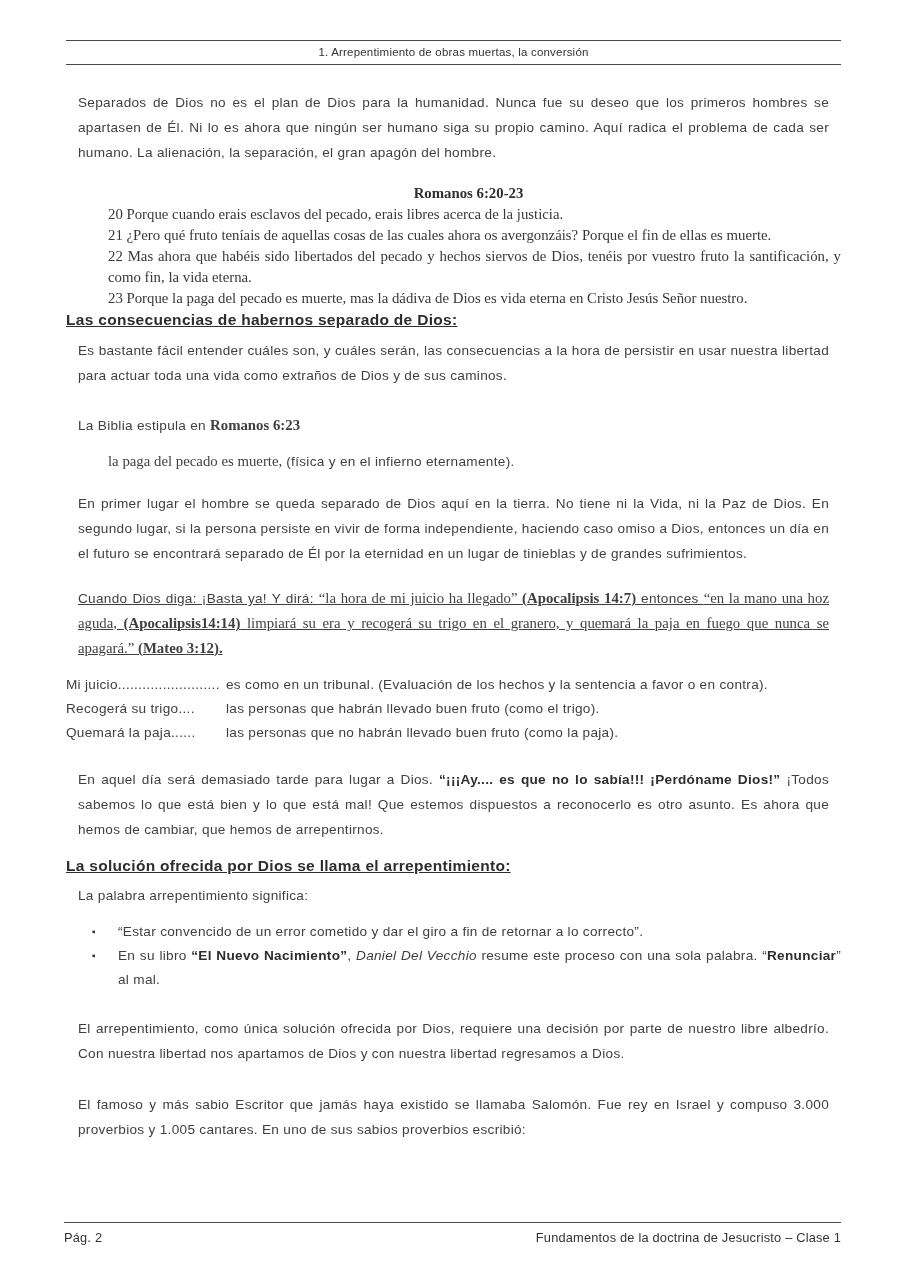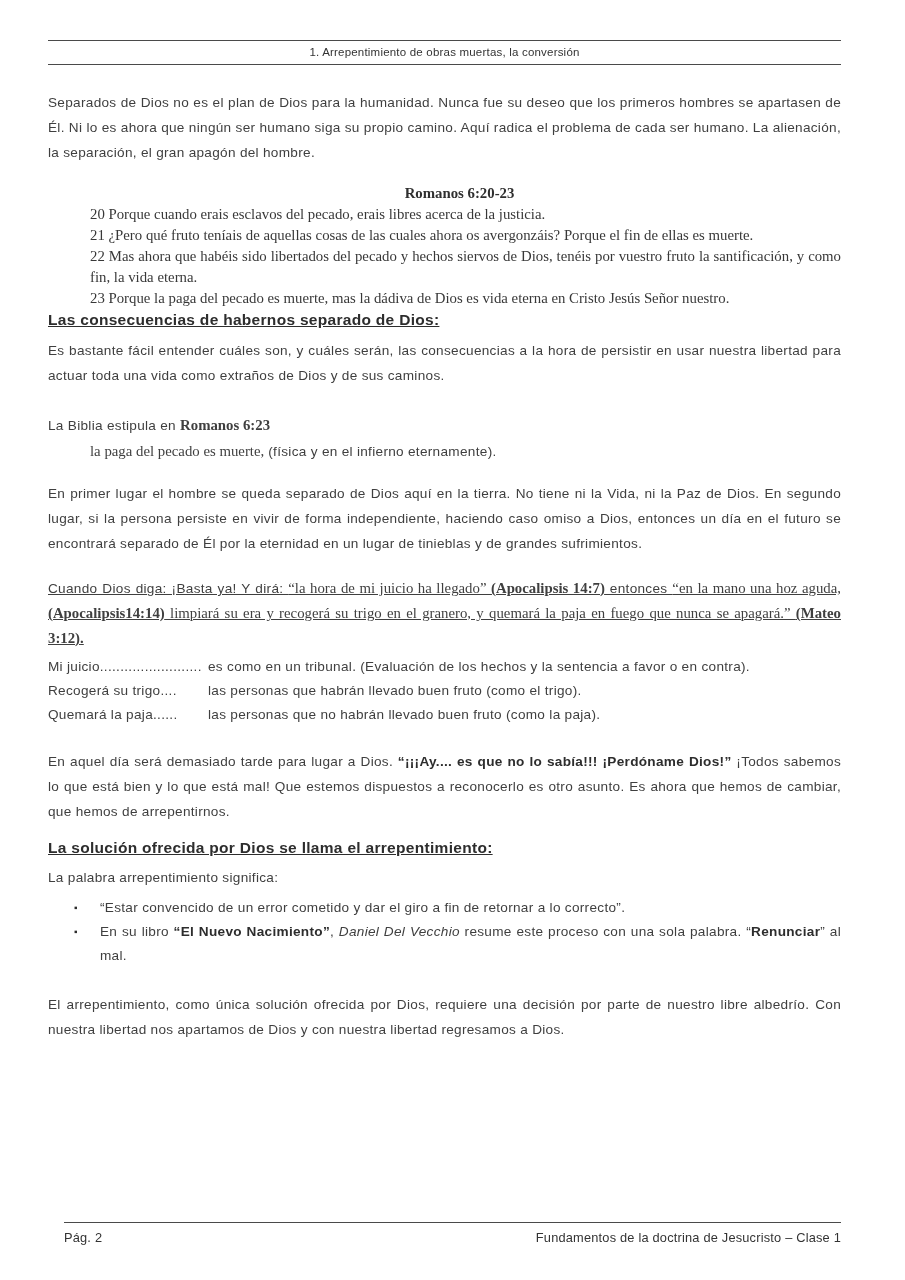--- a/index.html
+++ b/index.html
@@ -2,31 +2,31 @@
 <html><head>
 <meta charset="utf-8">
 <style>
   * { box-sizing: border-box; }
   html, body { margin: 0; padding: 0; }
   body {
     width: 905px; height: 1280px; position: relative;
     background: #ffffff; color: #3f3f3f;
     font-family: "Liberation Sans", sans-serif;
   }
-  .page { position: absolute; inset: 0; padding: 40px 64px 0 48px; }
+  .page { position: absolute; inset: 0; padding: 40px 64px 0 66px; }
 
   .doc-header {
     border-top: 1px solid #4a4a4a; border-bottom: 1px solid #4a4a4a;
     text-align: center; font-size: 11.5px; line-height: 14px;
     padding: 4px 0 5px; color: #333; letter-spacing: 0.2px;
   }
 
   .body-text {
     font-size: 13.6px; line-height: 25px; text-align: justify;
-    letter-spacing: 0.3px; margin: 0;
+    letter-spacing: 0.3px; margin: 12px;
   }
   .mt-p1 { margin-top: 25px; }
   .mt-p2 { margin-top: 8px; }
   .mt-biblia { margin-top: 25px; }
   .mt-p3 { margin-top: 18px; }
   .mt-p4 { margin-top: 20px; text-decoration: underline; }
   .mt-p5 { margin-top: 22px; }
   .mt-p6 { margin-top: 7px; }
   .mt-p7 { margin-top: 24px; }
   .mt-p8 { margin-top: 26px; }
@@ -133,19 +133,20 @@
       <span class="bullet-content">“Estar convencido de un error cometido y dar el giro a fin de retornar a lo correcto”.</span>
     </li>
     <li>
       <span class="bullet-marker">▪</span>
       <span class="bullet-content"><span>En su libro </span><strong class="emph">“El Nuevo Nacimiento”</strong><span>, </span><em class="person">Daniel Del Vecchio</em><span> resume este proceso con una sola palabra. “</span><strong class="emph">Renunciar</strong><span>” al mal.</span></span>
     </li>
   </ul>
 
   <p class="body-text mt-p7">El arrepentimiento, como única solución ofrecida por Dios, requiere una decisión por parte de nuestro libre albedrío. Con nuestra libertad nos apartamos de Dios y con nuestra libertad regresamos a Dios.</p>
 
+  <p class="body-text mt-p8">El famoso y más sabio Escritor que jamás haya existido se llamaba Salomón. Fue rey en Israel y compuso 3.000 proverbios y 1.005 cantares. En uno de sus sabios proverbios escribió:</p>
 
   <div class="footer">
     <span>Pág. 2</span>
     <span>Fundamentos de la doctrina de Jesucristo – Clase 1</span>
   </div>
 
 </div>
 
 </body></html>

